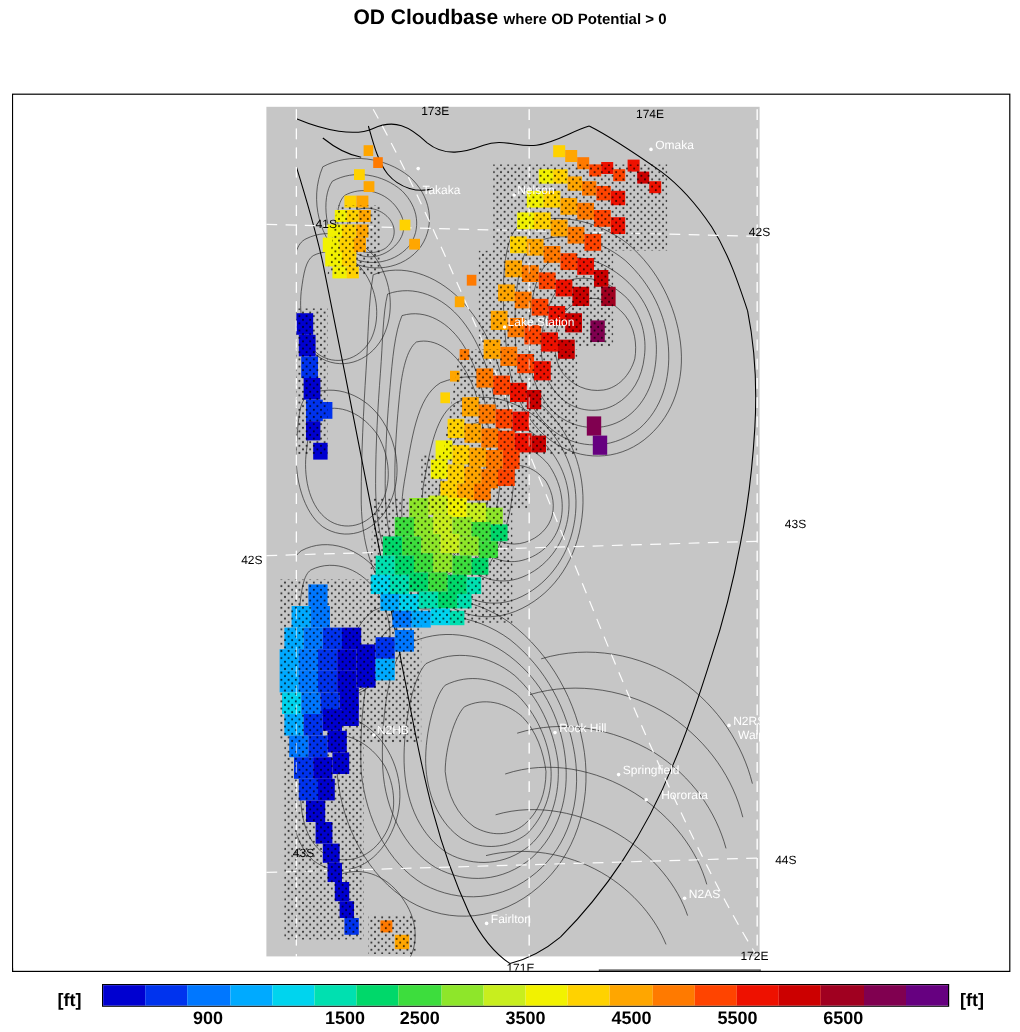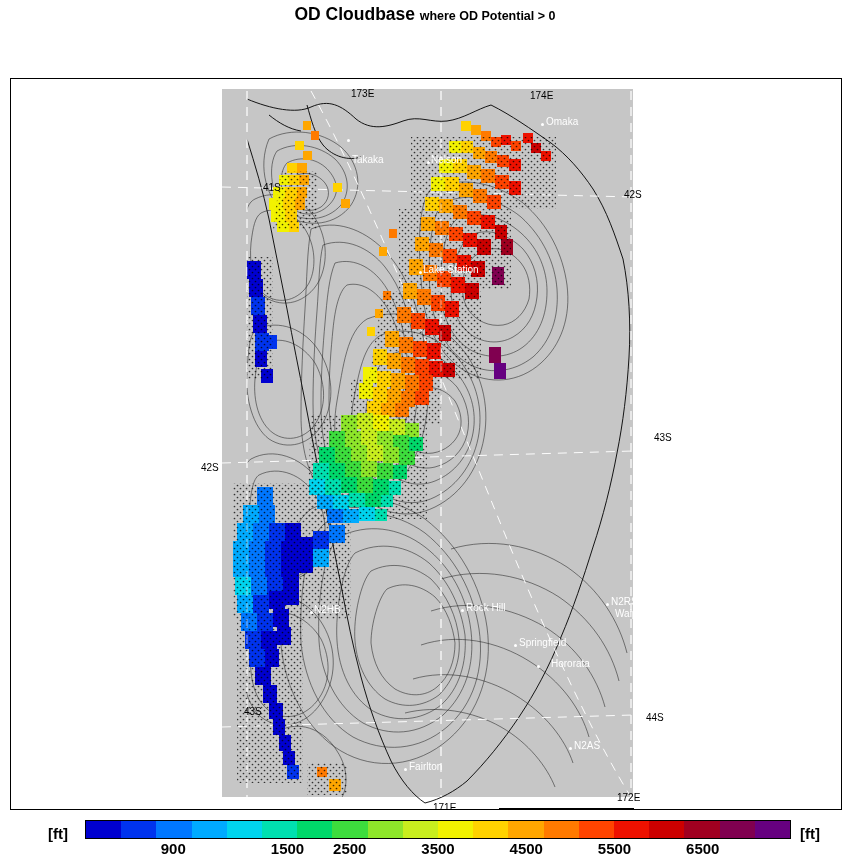--- a/index.html
+++ b/index.html
@@ -490,21 +490,21 @@
   <div>
     <span class="map-label black" style="left:340px; top:9px;">173E</span>
     <span class="map-label black" style="left:519px; top:11px;">174E</span>
     <span class="map-label black" style="left:220px; top:103px;margin-left:32px;">41S</span>
     <span class="map-label black" style="left:613px; top:110px;">42S</span>
     <span class="map-label black" style="left:190px; top:383px;">42S</span>
     <span class="map-label black" style="left:643px; top:353px;">43S</span>
     <span class="map-label black" style="left:233px; top:627px;">43S</span>
     <span class="map-label black" style="left:635px; top:633px;">44S</span>
     <span class="map-label black" style="left:606px; top:713px;">172E</span>
-    <span class="map-label black" style="left:422px; top:723px;">171E</span>
+    <span class="map-label black" style="left:411px; top:723px;">171E</span>
   </div>
 
   <div>
     <span class="place-dot" style="left:336px; top:60px;"></span>
     <span class="map-label white" style="left:341px; top:53px;margin-top:22px;">Takaka</span>
 
     <span class="place-dot" style="left:530px; top:44px;"></span>
     <span class="map-label white" style="left:535px; top:37px;">Omaka</span>
 
     <span class="place-dot" style="left:416px; top:82px;"></span>

